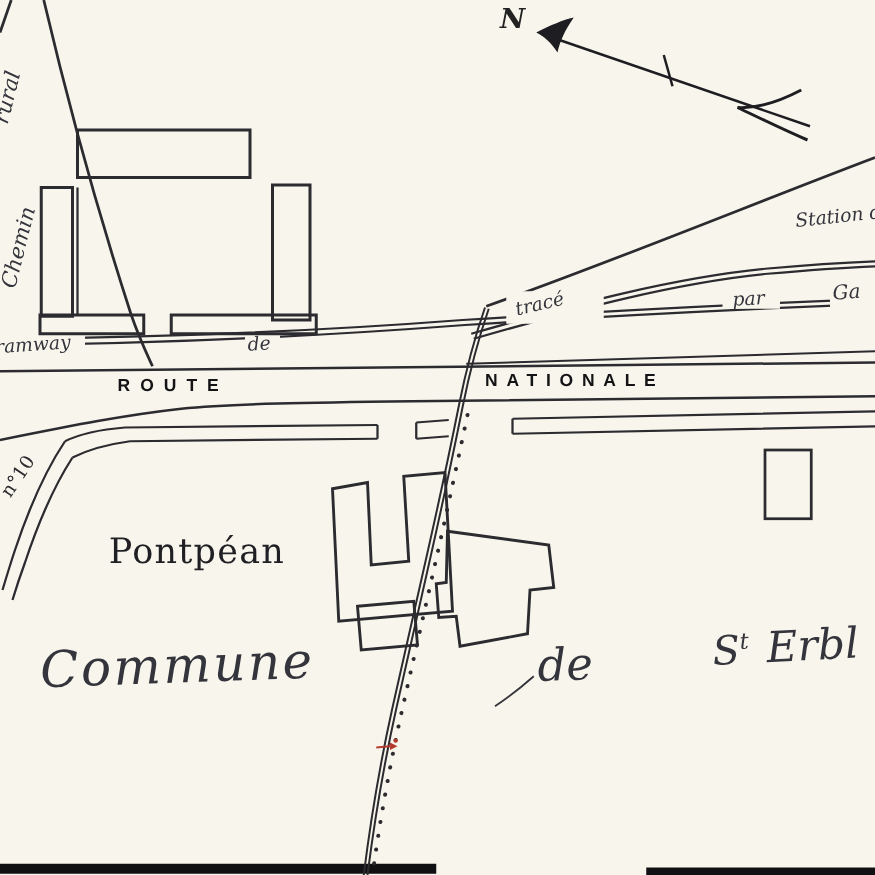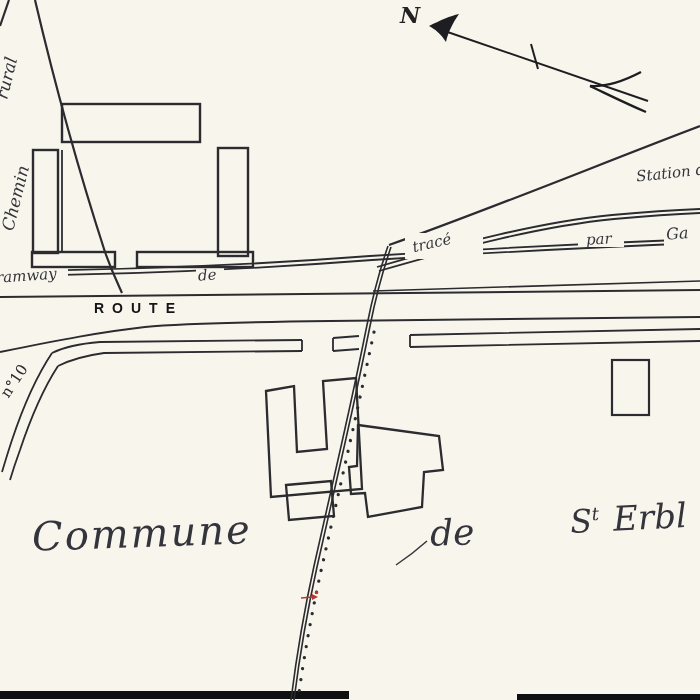--- a/index.html
+++ b/index.html
@@ -114,23 +114,25 @@
 
   <div class="lbl cursive tramword" style="left:636px;top:164px;transform:rotate(-6deg);">Station d</div>
 
   <div class="lbl cursive tramword" style="left:-14px;top:267px;transform:rotate(-4deg);">Tramway</div>
   <div class="lbl cursive tramword" style="left:198px;top:266px;transform:rotate(-4deg);">de</div>
   <div class="lbl cursive tramword" style="left:412px;top:234px;transform:rotate(-13deg);">tracé</div>
   <div class="lbl cursive tramword" style="left:586px;top:230px;transform:rotate(-3deg);">par</div>
   <div class="lbl cursive" style="left:666px;top:224px;font-size:16px;transform:rotate(-4deg);">Ga</div>
 
   <div class="lbl roadtext" style="left:94px;top:300px;">ROUTE</div>
+  <div class="lbl roadtext" style="left:388px;top:296px;letter-spacing:7px;">NATIONALE</div>
 
   <div class="lbl roadnum" style="left:-4px;top:372px;">n°10</div>
 
+  <div class="lbl village" style="left:87px;top:424px;">Pontpéan</div>
 
   <div class="lbl cursive commune" style="left:32px;top:510px;">Commune</div>
   <div class="lbl cursive bigde" style="left:430px;top:512px;">de</div>
 
   <div class="lbl cursive saint" style="left:570px;top:498px;">
     <span>S</span><sup>t</sup><span class="rest">Erbl</span>
   </div>
 
 </div>
 

